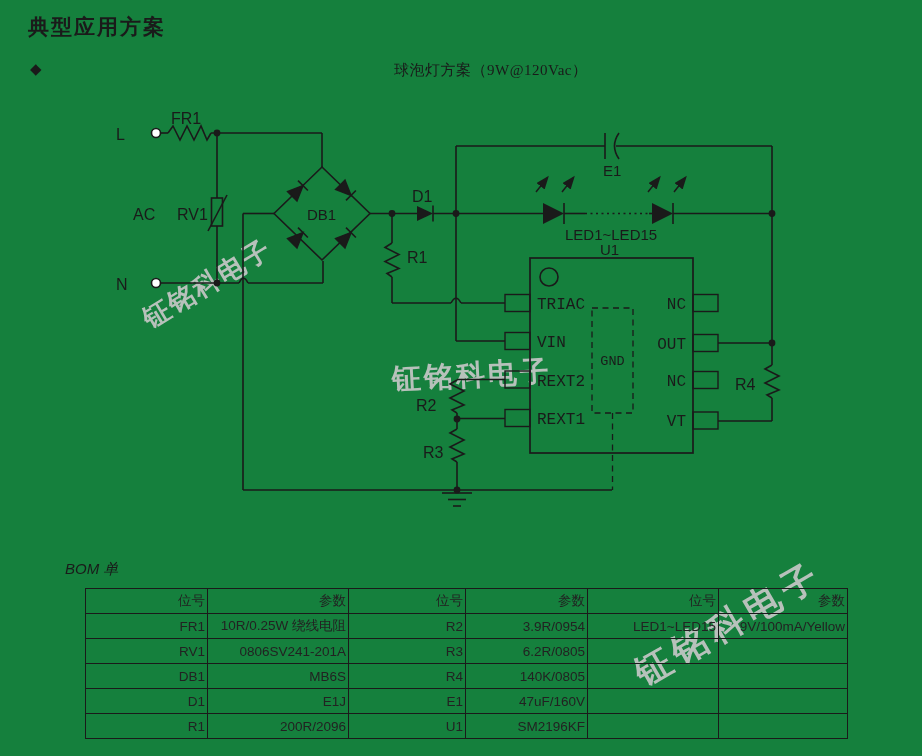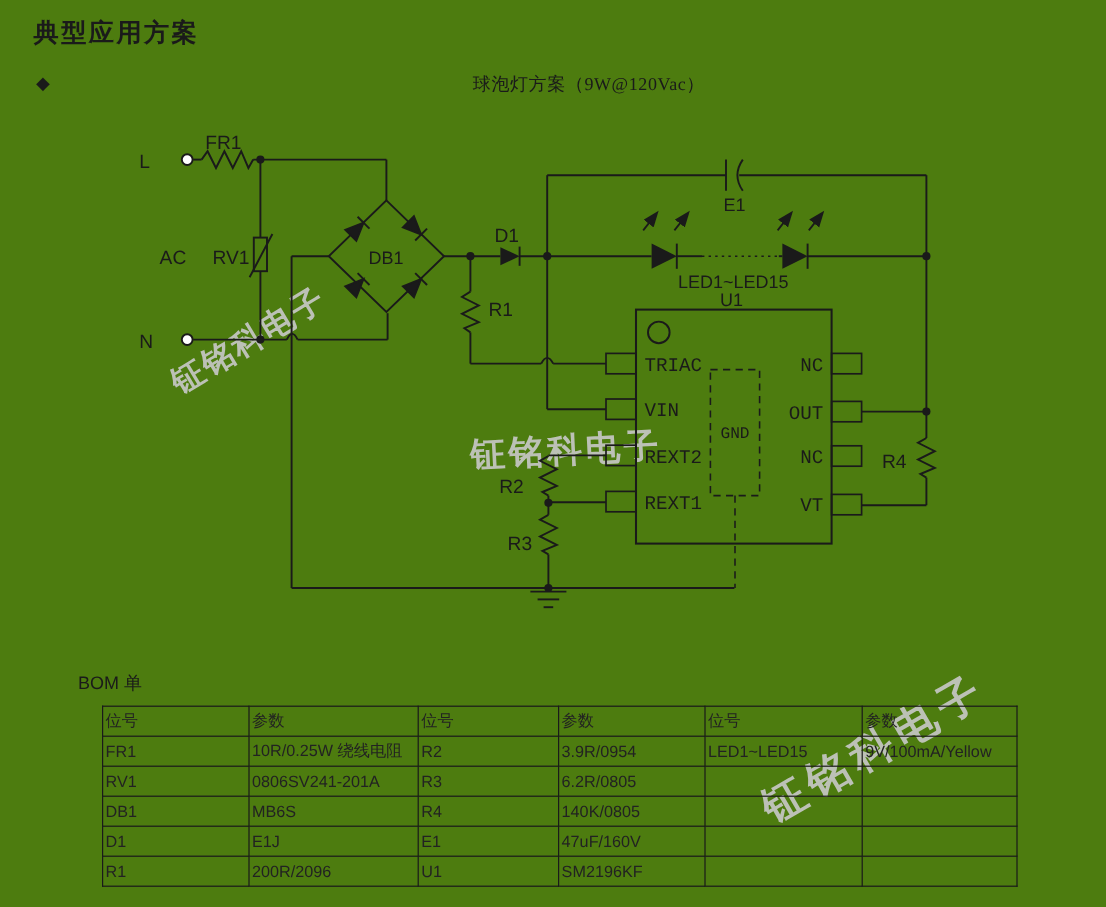--- a/index.html
+++ b/index.html
@@ -1,34 +1,34 @@
 <!DOCTYPE html>
 <html><head>
 <meta charset="utf-8">
 <style>
   html,body{margin:0;padding:0;background:#ffffff;}
-  #page{position:relative;width:922px;height:756px;background:#4d7c0f;overflow:hidden;
+  #page{position:relative;width:922px;height:756px;background:#15803d;overflow:hidden;
         font-family:"Liberation Sans",sans-serif;color:#1a1a1a;}
   .abs{position:absolute;}
   #doc-title{left:28px;top:13px;font-size:21px;font-weight:bold;letter-spacing:2px;z-index:3;}
   #bullet{left:30px;top:60px;font-size:15px;z-index:3;}
   #subtitle{left:394px;top:61px;font-size:15px;letter-spacing:0.5px;z-index:3;font-family:Liberation Serif, serif;}
   .watermark{color:#c9c9c9;opacity:.9;white-space:nowrap;z-index:1;font-weight:bold;}
   #wm1{left:145px;top:303px;font-size:27px;letter-spacing:2px;transform:rotate(-31deg);transform-origin:0 50%;}
   #wm2{left:392px;top:360px;font-size:29px;letter-spacing:3px;transform:rotate(-3deg);transform-origin:0 50%;}
   #wm3{left:638px;top:652px;font-size:36px;letter-spacing:6px;transform:rotate(-30deg);transform-origin:0 50%;}
   #schematic{left:0;top:0;z-index:2;}
   svg text{fill:#1a1a1a;}
   .lbl{font-family:"Liberation Sans",sans-serif;font-size:16px;}
   .lbl-sm{font-family:"Liberation Sans",sans-serif;font-size:15px;}
   .pin{font-family:"Liberation Mono",monospace;font-size:16px;}
   .pin-sm{font-family:"Liberation Mono",monospace;font-size:13.5px;}
-  #bom-label{left:65px;top:560px;font-size:15px;z-index:3;}
+  #bom-label{left:65px;top:560px;font-size:15px;z-index:3;font-style:italic;}
   #bom-table{left:85px;top:588px;z-index:2;border-collapse:collapse;table-layout:fixed;}
-  #bom-table td{border:1.5px solid #1a1a1a;height:24px;text-align:left;
+  #bom-table td{border:1.5px solid #1a1a1a;height:24px;text-align:right;
                 font-size:13.5px;color:#222;padding:0 2px;overflow:hidden;white-space:nowrap;background:transparent;}
 </style>
 </head>
 <body>
 
 <div id="page">
 
   <div class="abs" id="doc-title">典型应用方案</div>
   <div class="abs" id="bullet">◆</div>
   <div class="abs" id="subtitle">球泡灯方案（9W@120Vac）</div>

